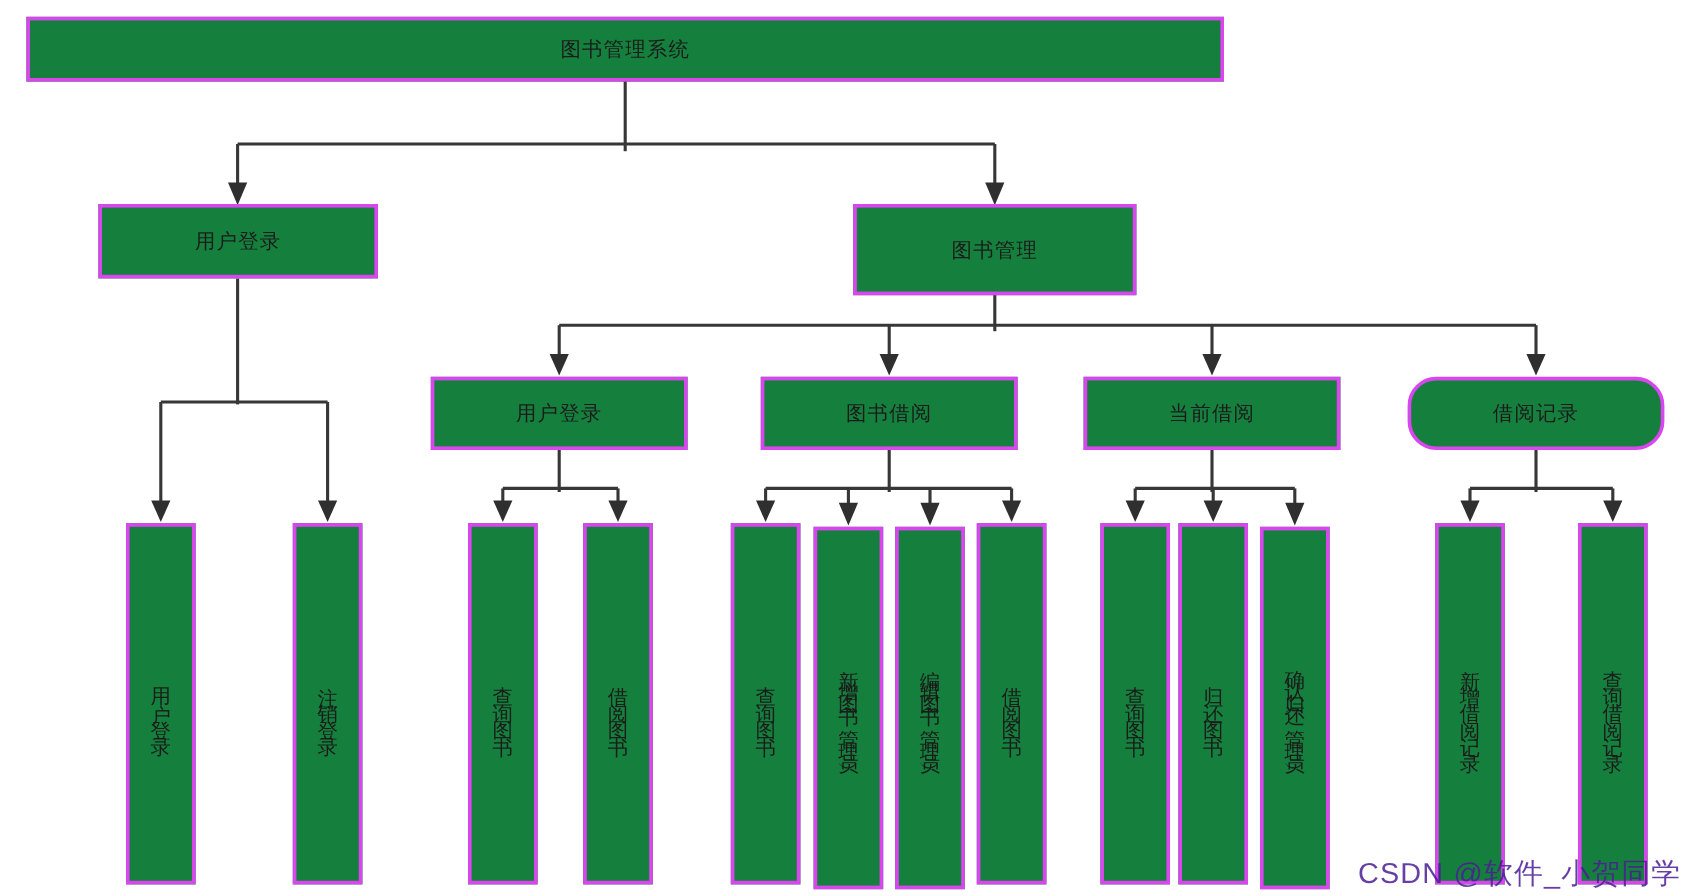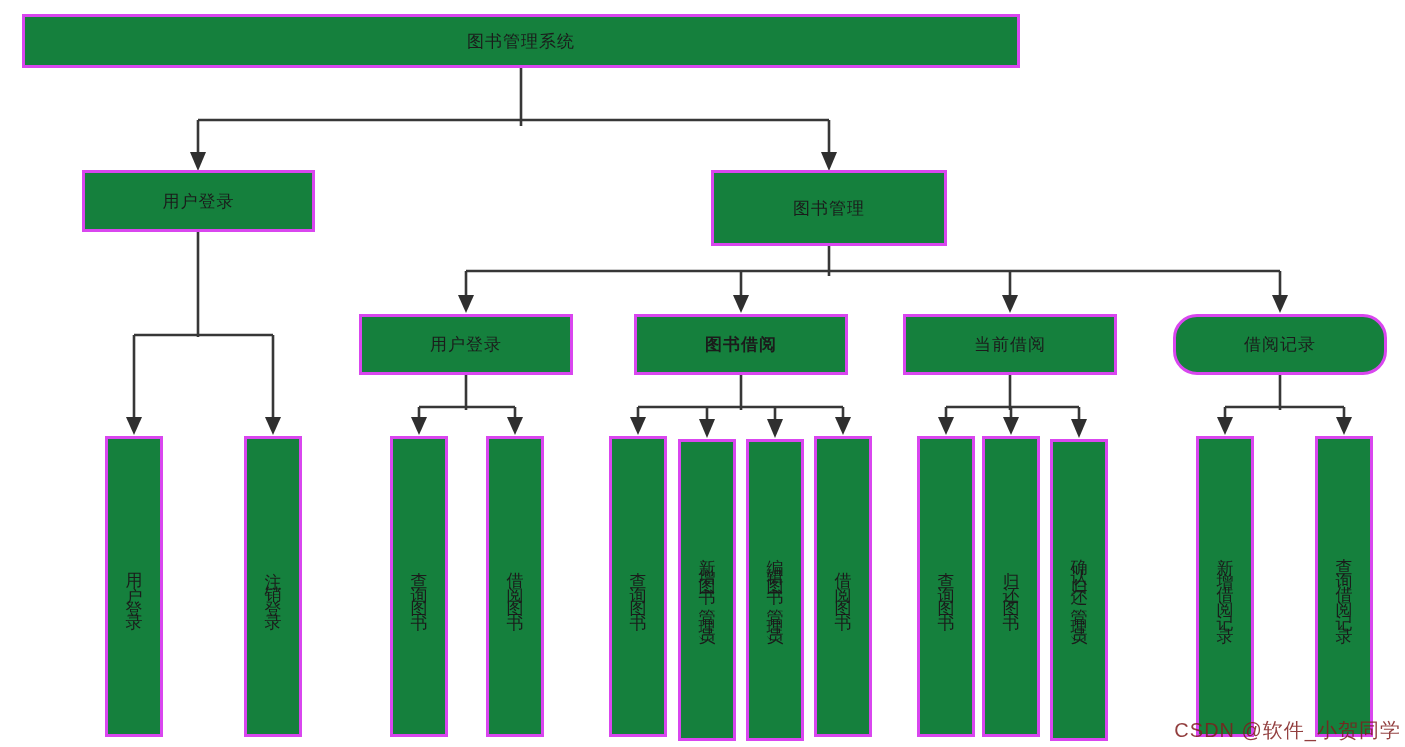--- a/index.html
+++ b/index.html
@@ -30,21 +30,21 @@
     color: #1b1b1b;
     font-size: 17px;
     letter-spacing: 1px;
     z-index: 2;
   }
   .root  { left: 22px;  top: 14px;  width: 998px; height: 54px; }
   .lv2a  { left: 82px;  top: 170px; width: 233px; height: 62px; }
   .lv2b  { left: 711px; top: 170px; width: 236px; height: 76px; }
   .lv3   { top: 314px; width: 214px; height: 61px; }
   .lv3a  { left: 359px; }
-  .lv3b  { left: 634px; font-weight: bold; }
+  .lv3b  { left: 634px; }
   .lv3c  { left: 903px; }
   .lv3d  { left: 1173px; border-radius: 24px; }
   .leaf  { top: 436px; width: 58px; height: 301px; }
   .leaf.lower { top: 439px; height: 302px; }
   .leaf span {
     writing-mode: vertical-rl;
     text-orientation: mixed;
     letter-spacing: 14px;
     line-height: 1;
     font-size: 17px;
@@ -55,22 +55,22 @@
   .l5  { left: 609px; }  .l6  { left: 678px; }
   .l7  { left: 746px; }  .l8  { left: 814px; }
   .l9  { left: 917px; }  .l10 { left: 982px; }
   .l11 { left: 1050px; } .l12 { left: 1196px; }
   .l13 { left: 1315px; }
   .watermark {
     position: absolute;
     right: 4px;
     bottom: 3px;
     z-index: 5;
-    font-size: 20px;
-    color: #7f1d1d;
+    font-size: 24px;
+    color: #4c1d95;
     opacity: 0.85;
     letter-spacing: 1px;
     white-space: nowrap;
   }
 </style>
 </head>
 <body>
 
 <div class="canvas">
 

